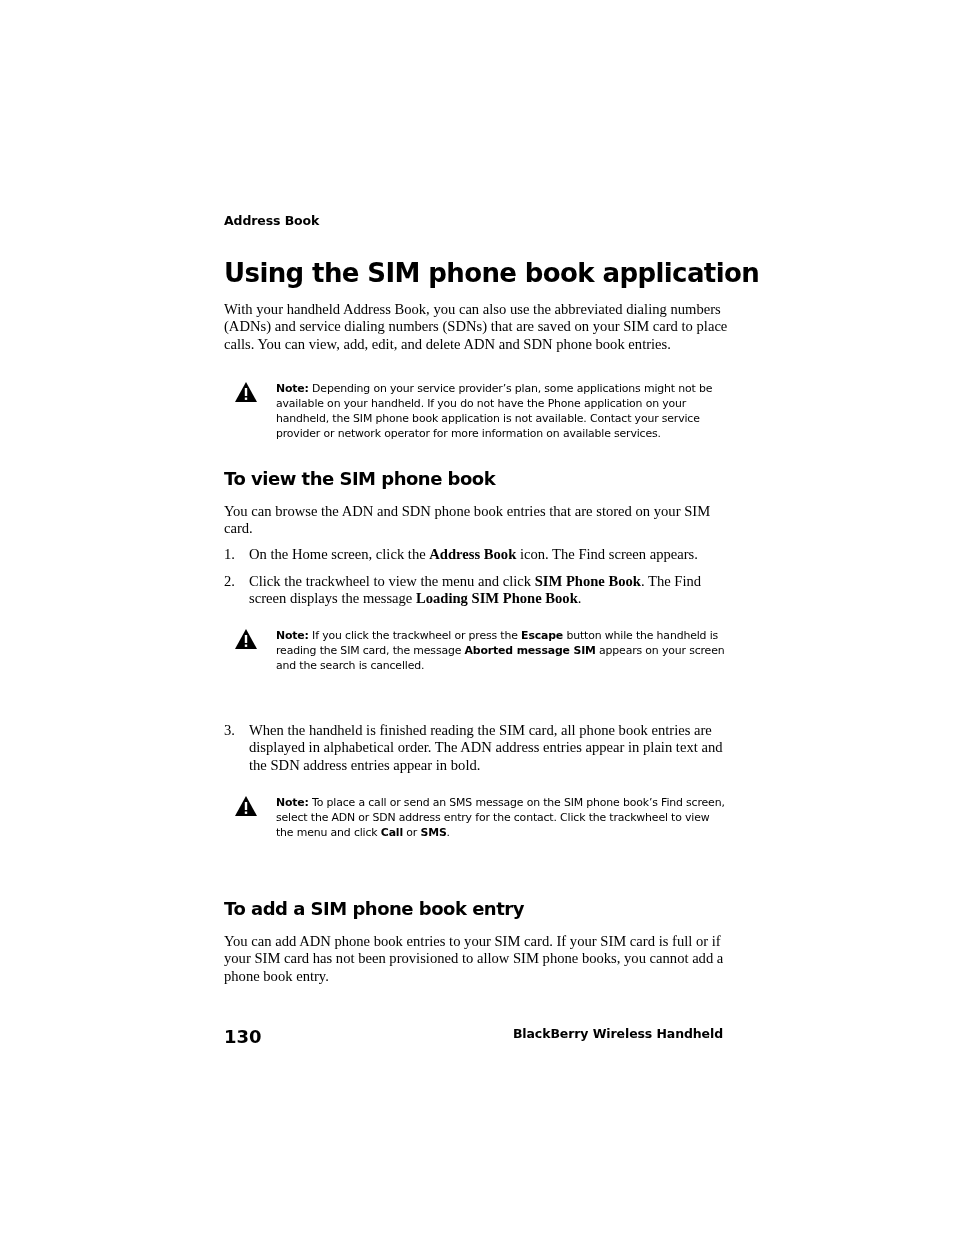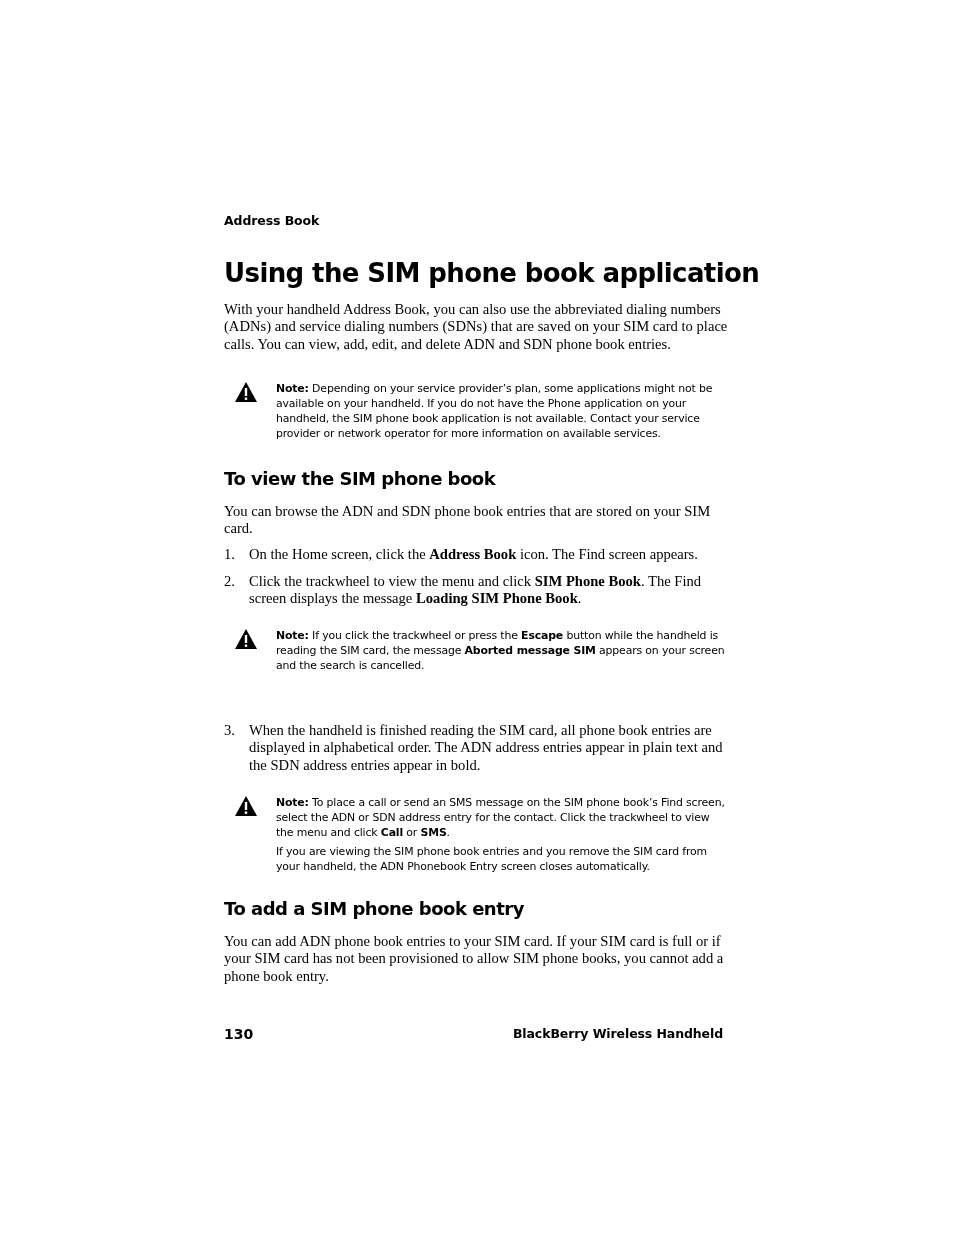--- a/index.html
+++ b/index.html
@@ -11,21 +11,21 @@
   h1 { position: absolute; margin: 0; font-size: 26px; font-weight: bold; letter-spacing: -0.6px; line-height: 30px; white-space: nowrap; }
   h2 { position: absolute; margin: 0; font-size: 18px; font-weight: bold; letter-spacing: -0.5px; line-height: 26px; white-space: nowrap; }
   .body-p { position: absolute; left: 0; width: 506px; margin: 0; font-size: 14.6px; line-height: 17.3px; }
   .step { position: absolute; left: 0; width: 506px; font-size: 14.6px; line-height: 17.3px; }
   .step .num { position: absolute; left: 0; top: 0; }
   .step .txt { margin-left: 25px; display: block; }
   .note { position: absolute; left: 0; width: 506px; }
   .note .warn { position: absolute; left: 10px; width: 24px; height: 22px; }
   .note .note-text { margin-left: 52px; font-size: 10.9px; line-height: 15px; letter-spacing: -0.15px; }
   .note .note-text p { margin: 0 0 4px 0; }
-  .footer-num { position: absolute; top: 1026px; left: 0; font-size: 14px; font-weight: bold; }
+  .footer-num { position: absolute; top: 1026px; left: 0; font-size: 18px; font-weight: bold; }
   .footer-title { position: absolute; top: 1026px; right: 7px; font-size: 12.5px; font-weight: bold; letter-spacing: -0.1px; }
 </style>
 </head>
 <body>
 
 <div class="page">
 
   <div class="running-head sans">Address Book</div>
 
   <h1 class="sans" style="top:258px;left:0;">Using the SIM phone book application</h1>
@@ -72,21 +72,20 @@
   </div>
 
   <div class="note sans" style="top:795px;">
     <svg class="warn" viewBox="0 0 24 22">
       <polygon points="12,1 23,21 1,21" fill="#000"></polygon>
       <rect x="10.8" y="7" width="2.4" height="8" fill="#fff"></rect>
       <rect x="10.8" y="16.5" width="2.4" height="2.4" fill="#fff"></rect>
     </svg>
     <div class="note-text">
       <p><b>Note:</b><span> To place a call or send an SMS message on the SIM phone book’s Find screen, select the ADN or SDN address entry for the contact. Click the trackwheel to view the menu and click </span><b>Call</b><span> or </span><b>SMS</b><span>.</span></p>
-      <p>If you are viewing the SIM phone book entries and you remove the SIM card from your handheld, the ADN Phonebook Entry screen closes automatically.</p>
     </div>
   </div>
 
   <h2 class="sans" style="top:896px;left:0;">To add a SIM phone book entry</h2>
   <p class="body-p serif" style="top:933px;">You can add ADN phone book entries to your SIM card. If your SIM card is full or if your SIM card has not been provisioned to allow SIM phone books, you cannot add a phone book entry.</p>
 
   <div class="footer-num sans">130</div>
   <div class="footer-title sans">BlackBerry Wireless Handheld</div>
 
 </div>

